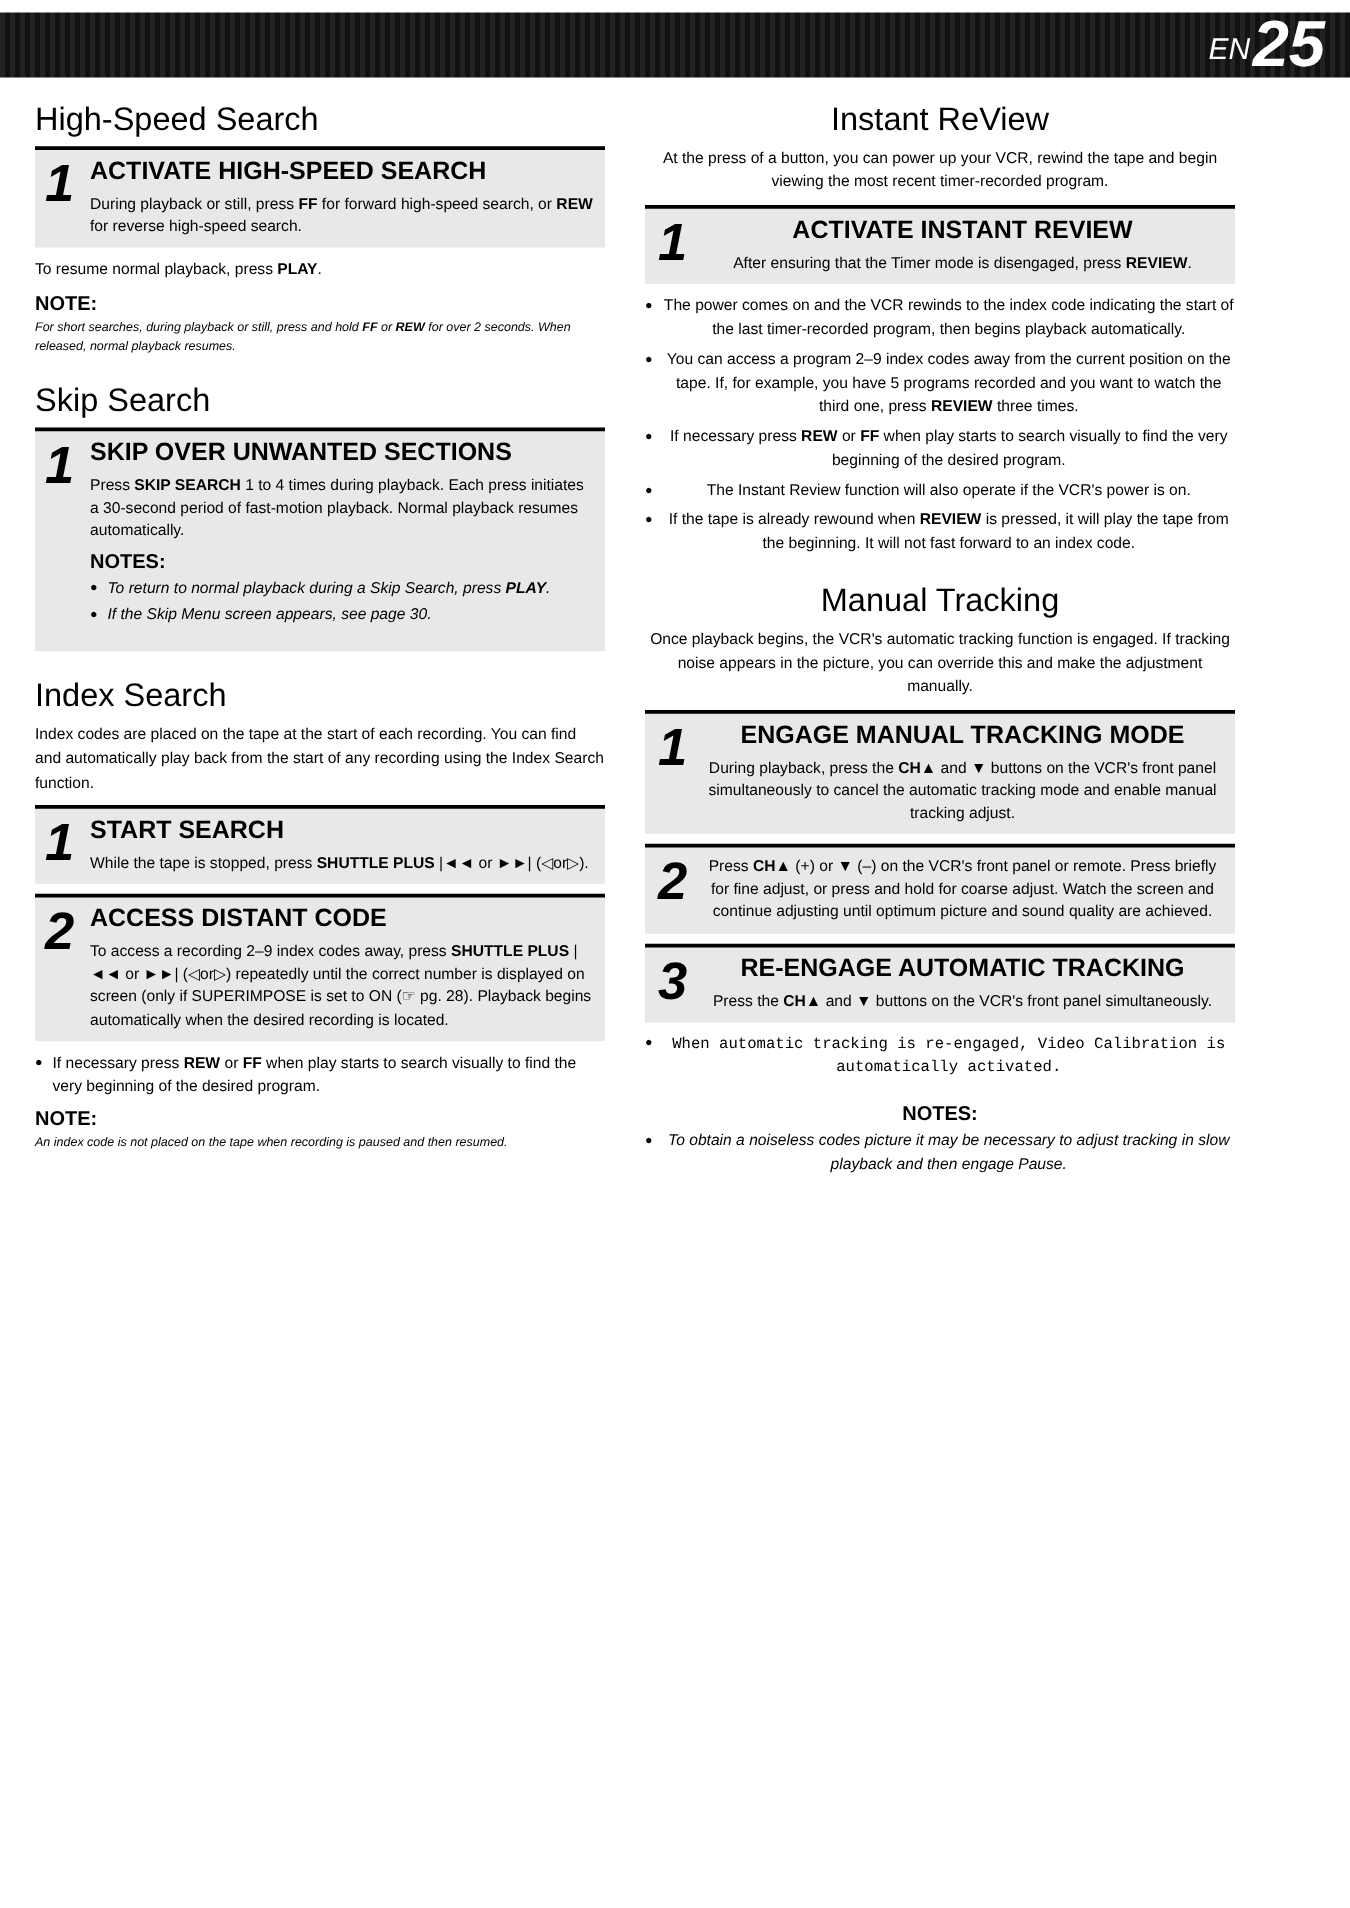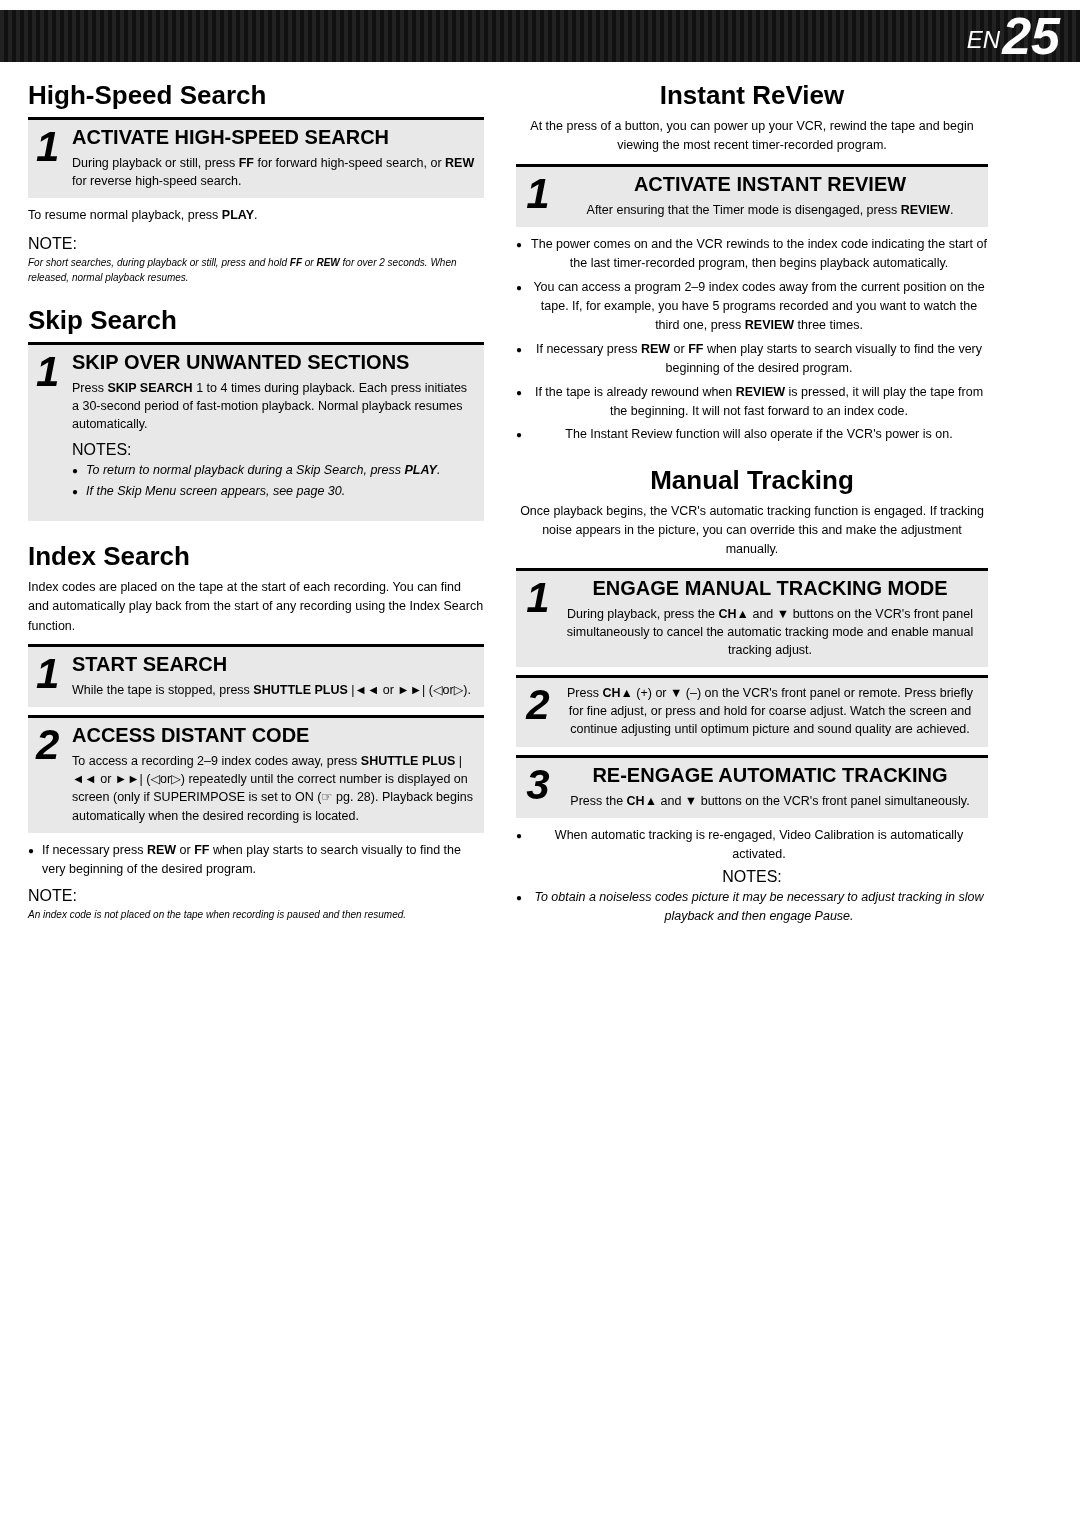--- a/index.html
+++ b/index.html
@@ -69,21 +69,21 @@
 
     .col-right {
       width: 480px;
       padding-left: 8px;
       text-align: center;
     }
 
     
     .section-title {
       font-size: 26px;
-      font-weight: 700;
+      font-weight: 400;
       margin-bottom: 6px;
       margin-top: 0;
     }
 
     
     .step-block {
       border-top: 3px solid #000;
       margin-bottom: 8px;
       background: #e8e8e8;
       display: flex;
@@ -121,21 +121,21 @@
       font-weight: 900;
     }
 
     
     .note-section {
       margin-bottom: 12px;
     }
 
     .note-title {
       font-size: 16px;
-      font-weight: 400;
+      font-weight: 700;
       margin-bottom: 2px;
     }
 
     .note-body {
       font-size: 10px;
       font-style: italic;
       line-height: 1.5;
     }
 
     .note-body b, .note-body strong {
@@ -291,22 +291,22 @@
           <span class="step-number">1</span>
           <div class="step-content">
             <div class="step-header">ACTIVATE INSTANT REVIEW</div>
             <div class="step-body">After ensuring that the Timer mode is disengaged, press <strong>REVIEW</strong>.</div>
           </div>
         </div>
         <ul class="bullet-list">
           <li>The power comes on and the VCR rewinds to the index code indicating the start of the last timer-recorded program, then begins playback automatically.</li>
           <li>You can access a program 2–9 index codes away from the current position on the tape. If, for example, you have 5 programs recorded and you want to watch the third one, press <strong>REVIEW</strong> three times.</li>
           <li>If necessary press <strong>REW</strong> or <strong>FF</strong> when play starts to search visually to find the very beginning of the desired program.</li>
+          <li>The Instant Review function will also operate if the VCR's power is on.</li>
           <li>If the tape is already rewound when <strong>REVIEW</strong> is pressed, it will play the tape from the beginning. It will not fast forward to an index code.</li>
-          <li>The Instant Review function will also operate if the VCR's power is on.</li>
         </ul>
       </div>
 
       <div class="section-block">
         <h2 class="section-title">Manual Tracking</h2>
         <p class="section-intro">Once playback begins, the VCR's automatic tracking function is engaged. If tracking noise appears in the picture, you can override this and make the adjustment manually.</p>
         <div class="step-block">
           <span class="step-number">1</span>
           <div class="step-content">
             <div class="step-header">ENGAGE MANUAL TRACKING MODE</div>
@@ -319,21 +319,21 @@
             <div class="step-body">Press <strong>CH▲</strong> (+) or <strong>▼</strong> (–) on the VCR's front panel or remote. Press briefly for fine adjust, or press and hold for coarse adjust. Watch the screen and continue adjusting until optimum picture and sound quality are achieved.</div>
           </div>
         </div>
         <div class="step-block">
           <span class="step-number">3</span>
           <div class="step-content">
             <div class="step-header">RE-ENGAGE AUTOMATIC TRACKING</div>
             <div class="step-body">Press the <strong>CH▲</strong> and <strong>▼</strong> buttons on the VCR's front panel simultaneously.</div>
           </div>
         </div>
-        <ul class="bullet-list" style="margin-bottom:4px;">
+        <ul class="bullet-list" style="margin-bottom:19px;font-family:Liberation Mono, monospace;">
           <li>When automatic tracking is re-engaged, Video Calibration is automatically activated.</li>
         </ul>
         <div class="note-section">
           <div class="note-title">NOTES:</div>
           <ul class="notes-list">
             <li><em>To obtain a noiseless codes picture it may be necessary to adjust tracking in slow playback and then engage Pause.</em></li>
           </ul>
         </div>
       </div>
 

